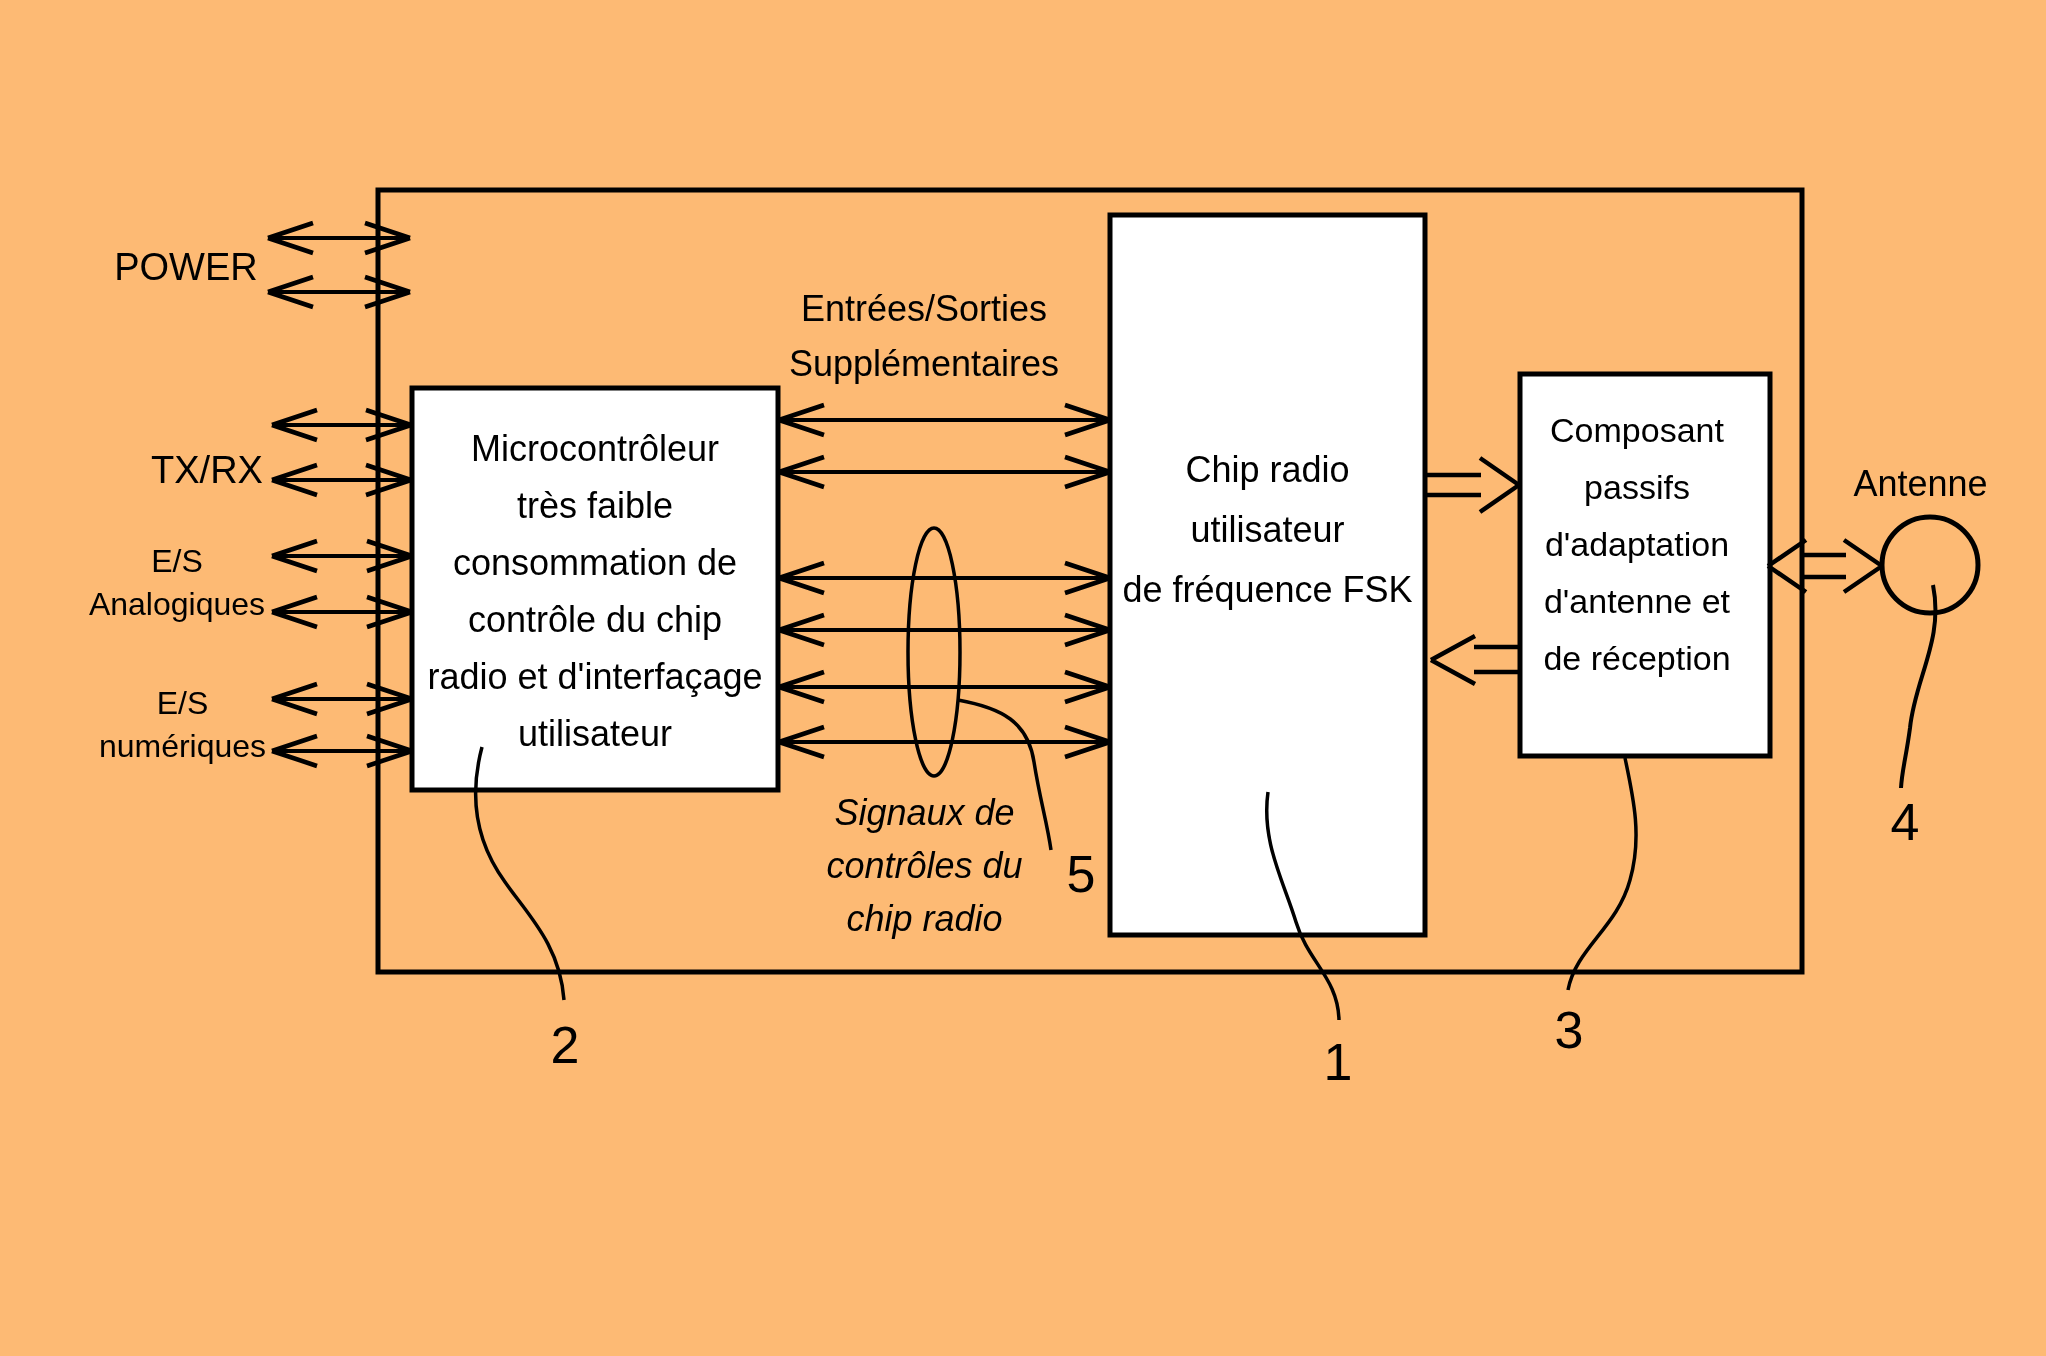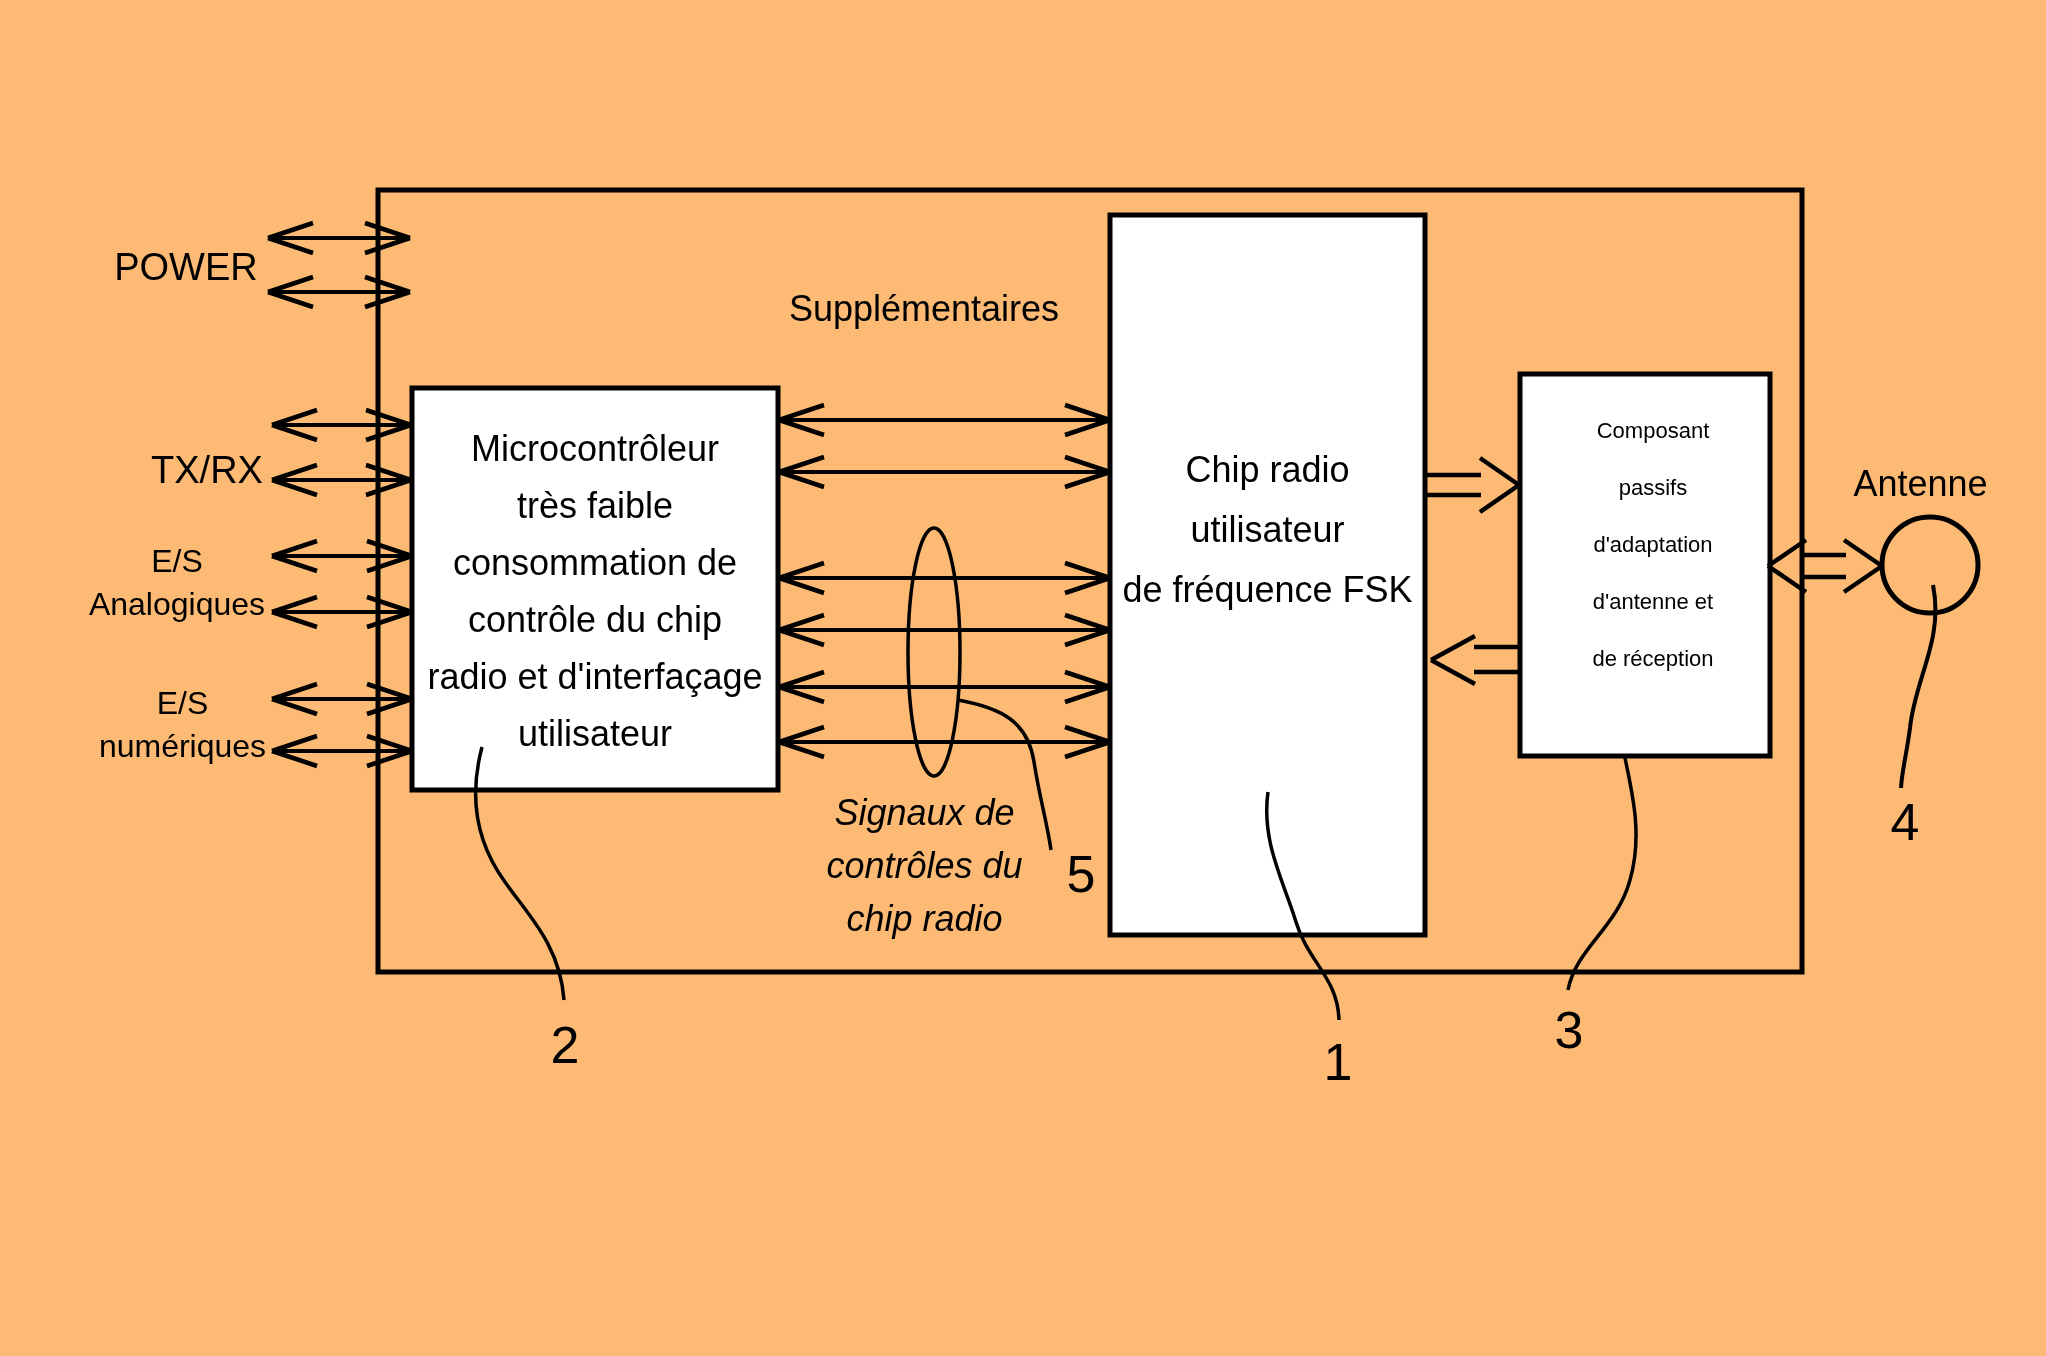--- a/index.html
+++ b/index.html
@@ -123,29 +123,30 @@
     <div>radio et d'interfaçage</div>
     <div>utilisateur</div>
   </div>
 
   <div class="lbl boxtext stack" style="left:1115px;top:440px;width:305px;line-height:60px;">
     <div>Chip radio</div>
     <div>utilisateur</div>
     <div>de fréquence FSK</div>
   </div>
 
-  <div class="lbl stack" style="left:1524px;top:402px;width:226px;font-size:22px;line-height:57px;margin-left:16px;">
+  <div class="lbl stack" style="left:1524px;top:402px;width:226px;font-size:34px;line-height:57px;">
     <div>Composant</div>
     <div>passifs</div>
     <div>d'adaptation</div>
     <div>d'antenne et</div>
     <div>de réception</div>
   </div>
 
   <div class="lbl boxtext stack" style="left:764px;top:281px;width:320px;line-height:55px;">
+    <div>Entrées/Sorties</div>
     <div>Supplémentaires</div>
   </div>
 
   <div class="lbl boxtext stack" style="left:772px;top:786px;width:305px;line-height:53px;font-style:italic;">
     <div>Signaux de</div>
     <div>contrôles du</div>
     <div>chip radio</div>
   </div>
 
   <div class="lbl boxtext" style="left:1838px;top:463px;width:165px;">Antenne</div>

